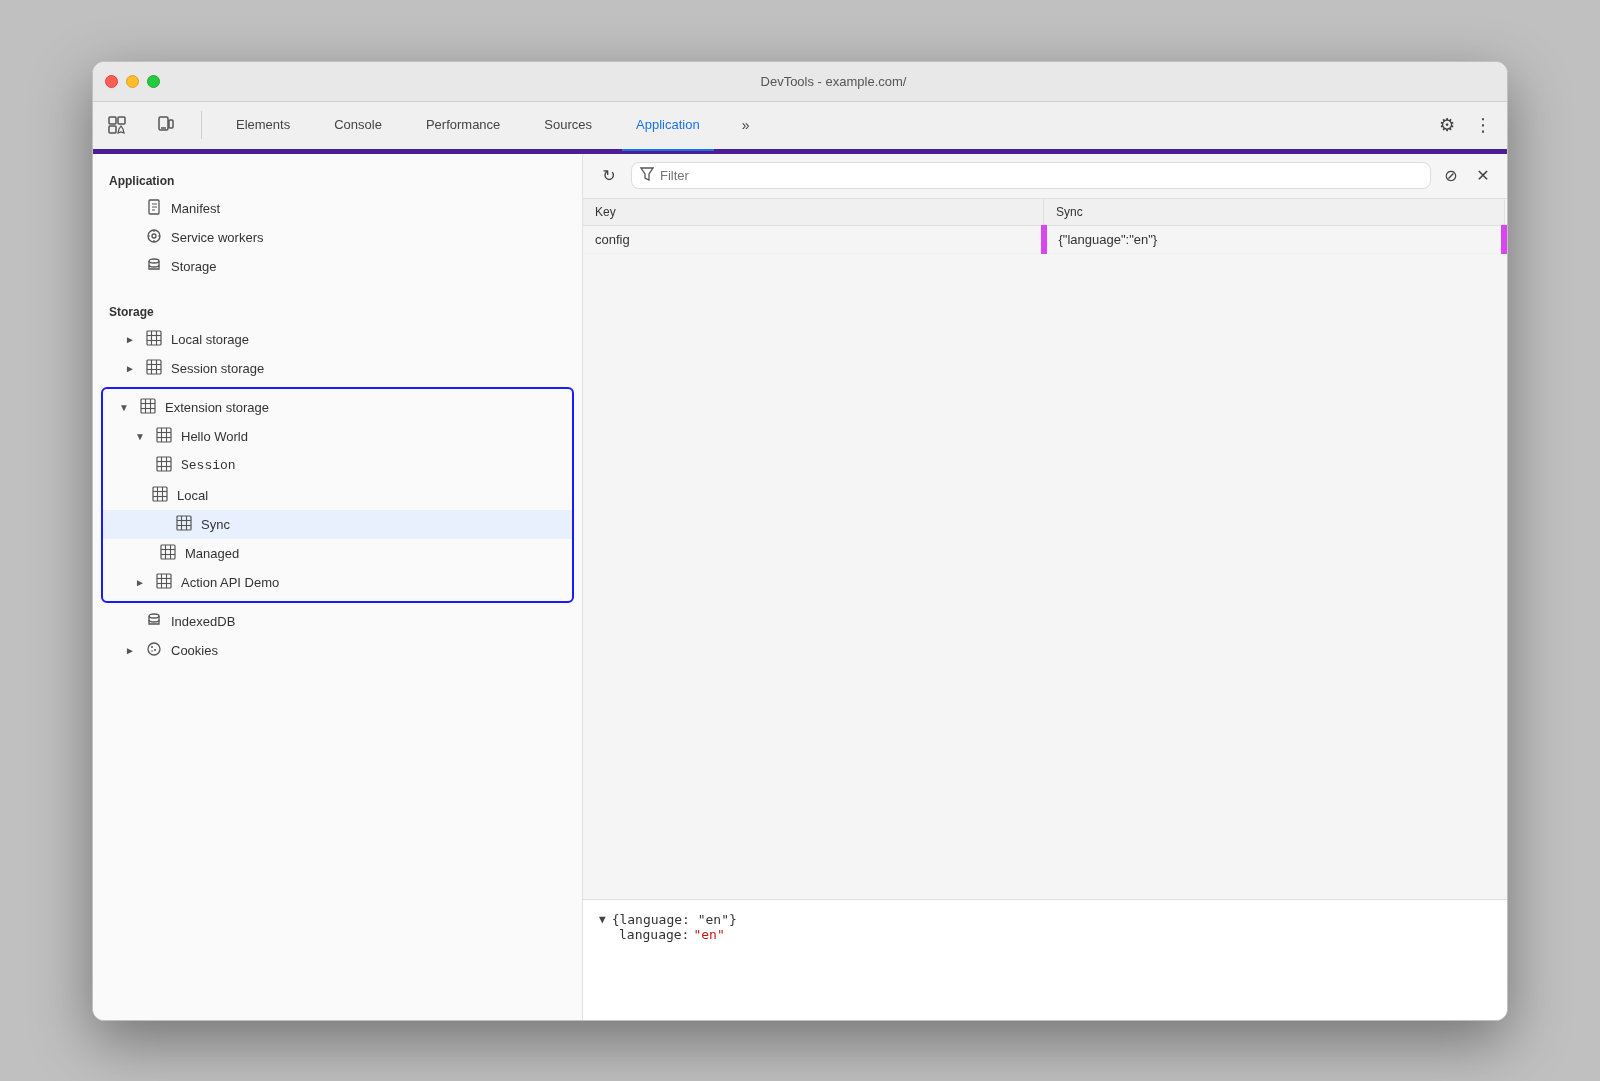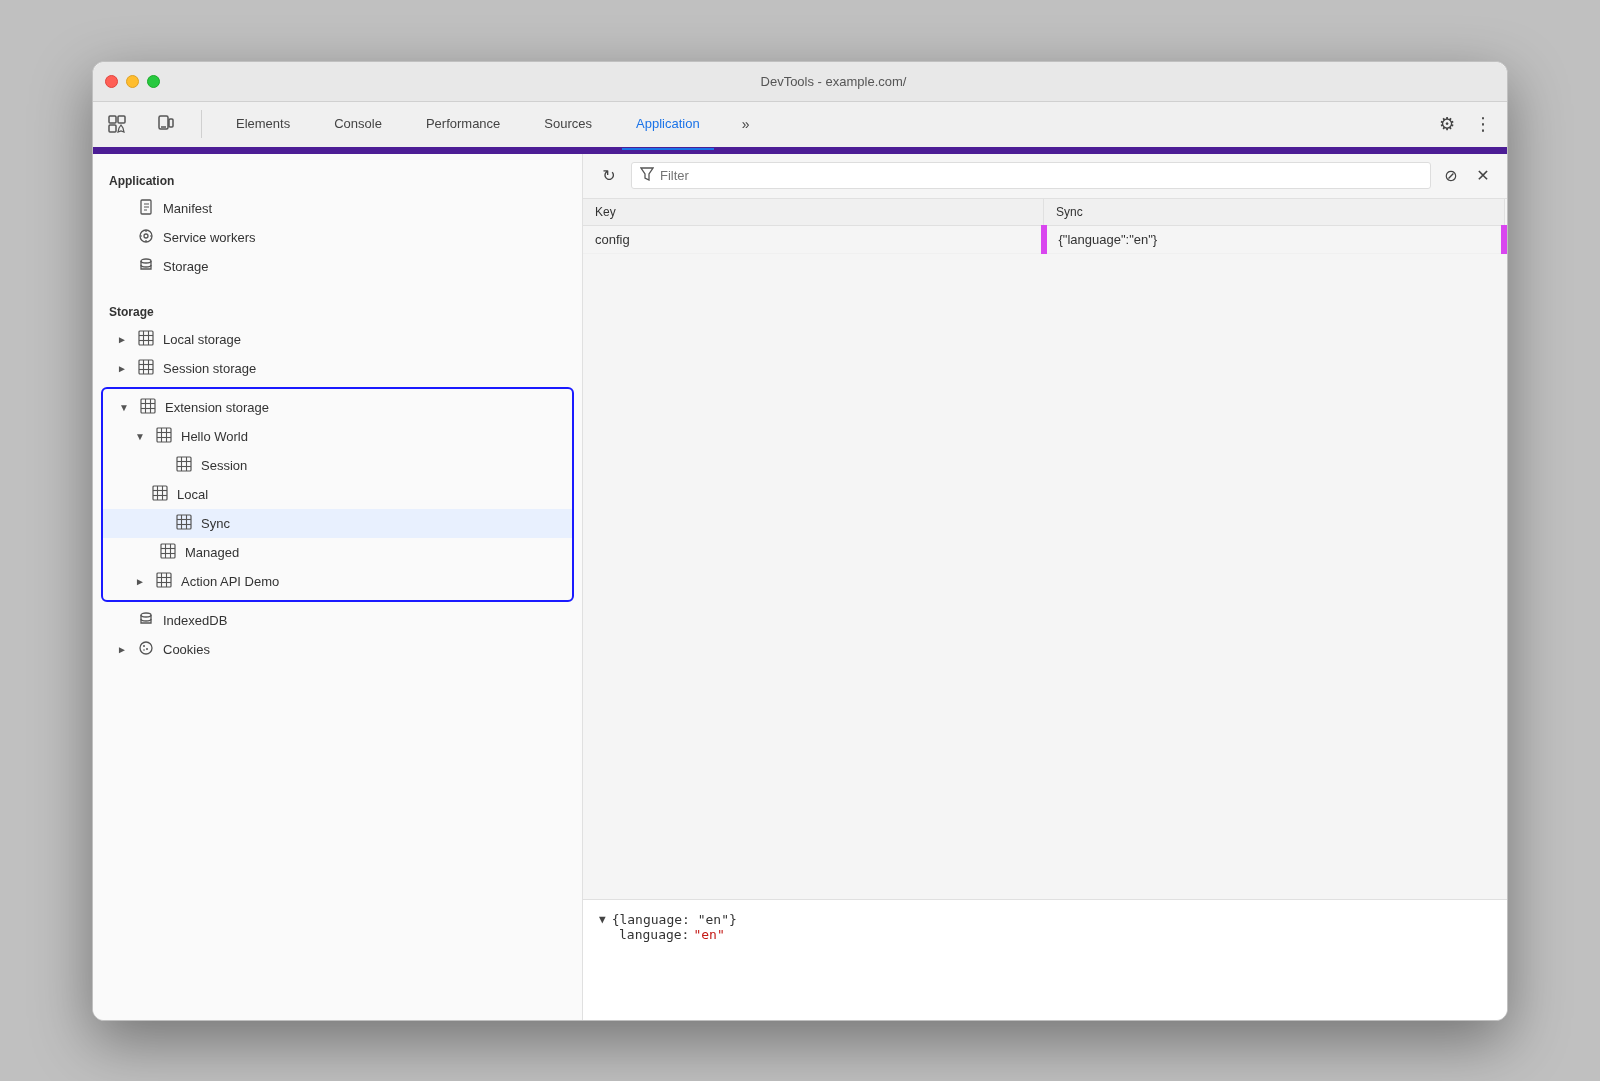--- a/index.html
+++ b/index.html
@@ -52,21 +52,21 @@
       font-size: 13px;
       color: #555;
     }
     
     .toolbar {
       background: #f0f0f0;
       height: 52px;
       display: flex;
       align-items: center;
       padding: 0 8px;
-      border-bottom: 7px solid #4c1d95;
+      border-bottom: 5px solid #4c1d95;
       flex-shrink: 0;
       gap: 16px;
     }
     .toolbar-icon-btn {
       width: 32px;
       height: 32px;
       border: none;
       background: transparent;
       cursor: pointer;
       display: flex;
@@ -142,21 +142,21 @@
     }
     .sidebar-item .icon {
       font-size: 14px;
       color: #555;
       width: 18px;
       text-align: center;
     }
     .sidebar-item-label {
       font-size: 13px;
     }
-    .indent1 { padding-left: 24px; }
+    .indent1 { padding-left: 32px; }
     
     .extension-group {
       border: 2px solid #1a1aff;
       border-radius: 6px;
       margin: 4px 8px;
       padding: 4px 0;
     }
     
     .right-panel {
       flex: 1;
@@ -184,21 +184,21 @@
       justify-content: center;
       color: #444;
       font-size: 16px;
     }
     .filter-input-wrap {
       flex: 1;
       display: flex;
       align-items: center;
       background: #fff;
       border: 1px solid #ddd;
-      border-radius: 3px;
+      border-radius: 8px;
       padding: 4px 8px;
       gap: 6px;
     }
     .filter-icon { color: #666; font-size: 13px; }
     .filter-input {
       border: none;
       outline: none;
       font-size: 13px;
       color: #444;
       background: transparent;
@@ -424,21 +424,21 @@
               <rect x="1" y="1" width="14" height="14" rx="1" stroke="#555" stroke-width="1.2" fill="none"></rect>
               <line x1="1" y1="5.5" x2="15" y2="5.5" stroke="#555" stroke-width="1.1"></line>
               <line x1="1" y1="10.5" x2="15" y2="10.5" stroke="#555" stroke-width="1.1"></line>
               <line x1="5.5" y1="1" x2="5.5" y2="15" stroke="#555" stroke-width="1.1"></line>
               <line x1="10.5" y1="1" x2="10.5" y2="15" stroke="#555" stroke-width="1.1"></line>
             </svg>
           </span>
           <span class="sidebar-item-label">Hello World</span>
         </div>
 
-        <div class="sidebar-item" style="padding-left:52px;">
+        <div class="sidebar-item" style="padding-left:32px;font-family:Liberation Mono, monospace;">
           <span class="arrow">&nbsp;</span>
           <span class="icon">
             <svg width="16" height="16" viewBox="0 0 16 16" fill="none">
               <rect x="1" y="1" width="14" height="14" rx="1" stroke="#555" stroke-width="1.2" fill="none"></rect>
               <line x1="1" y1="5.5" x2="15" y2="5.5" stroke="#555" stroke-width="1.1"></line>
               <line x1="1" y1="10.5" x2="15" y2="10.5" stroke="#555" stroke-width="1.1"></line>
               <line x1="5.5" y1="1" x2="5.5" y2="15" stroke="#555" stroke-width="1.1"></line>
               <line x1="10.5" y1="1" x2="10.5" y2="15" stroke="#555" stroke-width="1.1"></line>
             </svg>
           </span>

